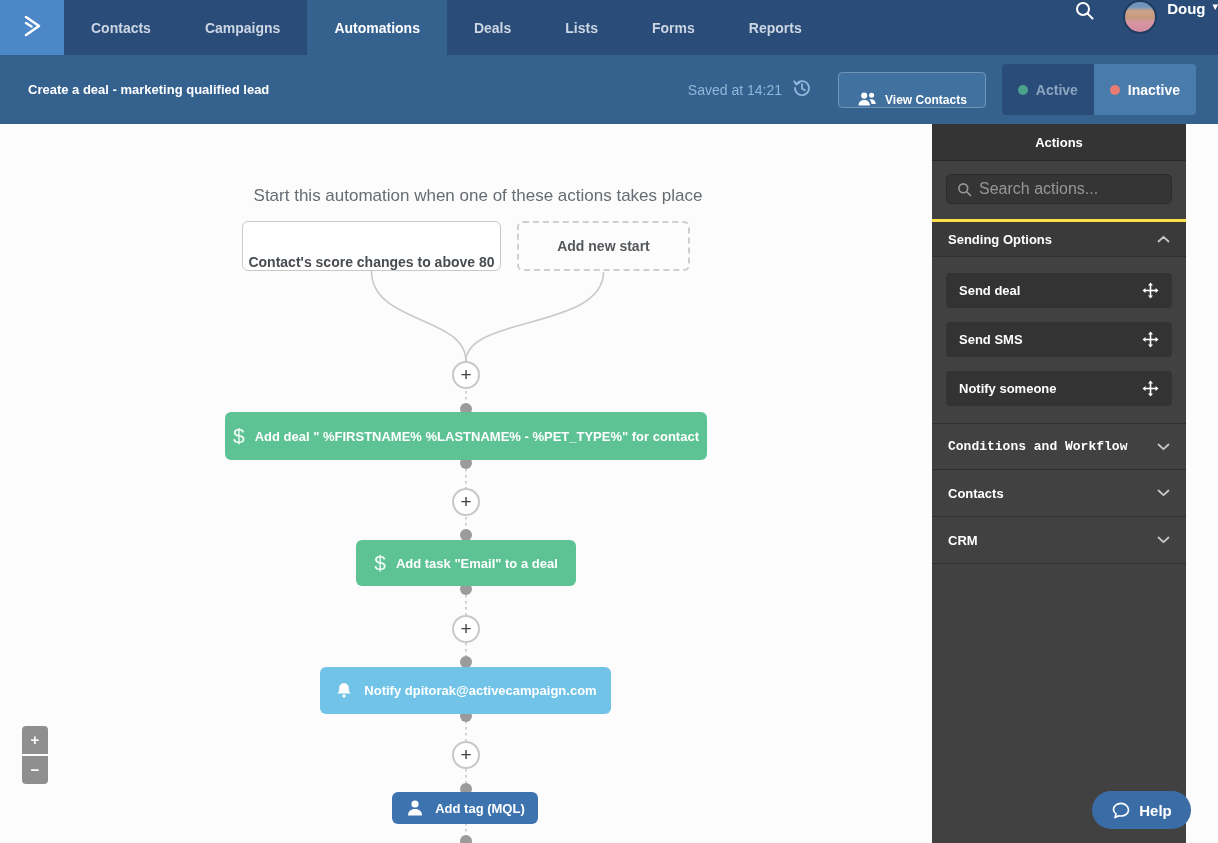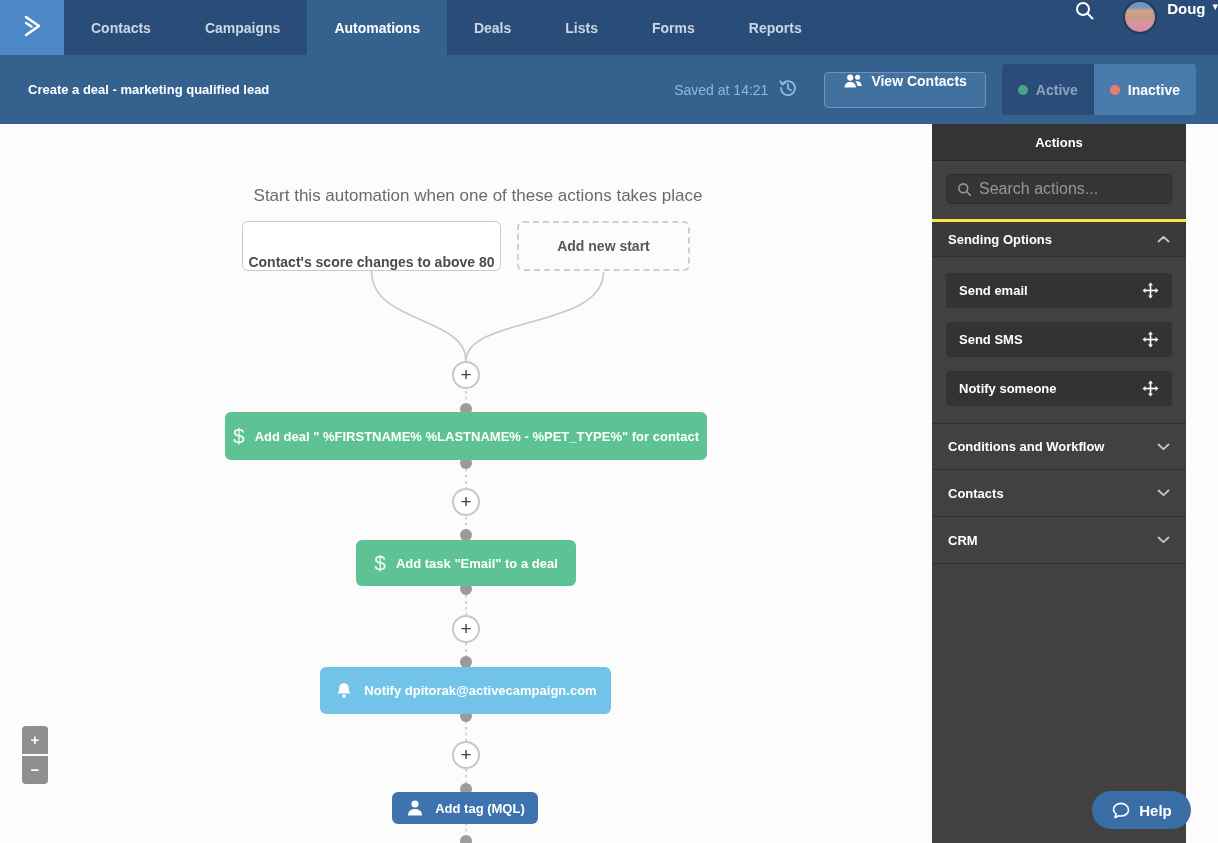--- a/index.html
+++ b/index.html
@@ -21,21 +21,21 @@
   .user-name { color:#ffffff; font-size:15px; font-weight:700; margin-right:7px; cursor:pointer; }
   .caret { color:#ffffff; font-size:11px; cursor:pointer; }
 
   
   .pageheader { position:absolute; left:0; top:55px; width:1218px; height:69px; background:#35618f; display:flex; align-items:center; padding:0 22px 0 28px; }
   .page-title { color:#ffffff; font-size:13px; font-weight:700; }
   .header-right { margin-left:auto; display:flex; align-items:center; }
   .saved-status { color:#8fb7d9; font-size:14px; margin-right:10px; }
   .history-btn { margin-right:26px; display:flex; align-items:center; cursor:pointer; }
   .view-contacts-btn { height:36px; background:#40719f; border:1px solid #6e94b8; border-radius:4px; color:#fff;
-            font-size:14px; font-weight:700; display:flex; align-items:flex-start; padding:0 18px; margin-right:16px; cursor:pointer; font-family:inherit; }
+            font-size:12px; font-weight:700; display:flex; align-items:flex-end; padding:0 18px; margin-right:16px; cursor:pointer; font-family:inherit; }
   .view-contacts-btn svg { margin-right:8px; }
   .toggle { height:51px; border-radius:4px; overflow:hidden; display:flex; }
   .toggle-seg { display:flex; align-items:center; padding:0 16px; font-size:14px; font-weight:700; cursor:pointer; }
   .toggle-seg .dot { width:10px; height:10px; border-radius:50%; margin-right:8px; }
   .toggle-active { background:#2a4c78; color:#8aa4bf; }
   .toggle-inactive { background:#4a7cab; color:#ffffff; }
 
   
   .canvas { position:absolute; left:0; top:124px; width:932px; height:719px; background:#fcfcfc; }
   .canvas svg.wires { position:absolute; left:0; top:0; }
@@ -249,21 +249,21 @@
       <span>Sending Options</span>
       <span class="chev">
         <svg width="13" height="8" viewBox="0 0 13 8" fill="none">
             <path d="M1.5 6.5 L6.5 1.8 L11.5 6.5" stroke="#c7c7c7" stroke-width="1.8" stroke-linecap="round" stroke-linejoin="round"></path>
           </svg>
       </span>
     </div>
 
     <div class="items-wrap">
       <div class="action-item">
-        <span>Send email</span>
+        <span>Send deal</span>
         <span class="drag">
           <svg width="17" height="17" viewBox="0 0 17 17" fill="#ffffff">
             <path d="M8.5 0.5 L11 3.5 H6 Z"></path>
               <path d="M8.5 16.5 L6 13.5 H11 Z"></path>
             <path d="M0.5 8.5 L3.5 6 V11 Z"></path>
               <path d="M16.5 8.5 L13.5 11 V6 Z"></path>
             <rect x="7.7" y="3" width="1.6" height="11"></rect>
               <rect x="3" y="7.7" width="11" height="1.6"></rect>
           </svg>
         </span>
@@ -289,21 +289,21 @@
               <path d="M8.5 16.5 L6 13.5 H11 Z"></path>
             <path d="M0.5 8.5 L3.5 6 V11 Z"></path>
               <path d="M16.5 8.5 L13.5 11 V6 Z"></path>
             <rect x="7.7" y="3" width="1.6" height="11"></rect>
               <rect x="3" y="7.7" width="11" height="1.6"></rect>
           </svg>
         </span>
       </div>
     </div>
 
-    <div class="section-row" style="border-top:1px solid #2f2f2f;">
+    <div class="section-row" style="border-top:1px solid #2f2f2f;font-family:Liberation Mono, monospace;">
       <span>Conditions and Workflow</span>
       <span class="chev">
         <svg width="13" height="8" viewBox="0 0 13 8" fill="none">
             <path d="M1.5 1.5 L6.5 6.2 L11.5 1.5" stroke="#c7c7c7" stroke-width="1.8" stroke-linecap="round" stroke-linejoin="round"></path>
           </svg>
       </span>
     </div>
     <div class="section-row">
       <span>Contacts</span>
       <span class="chev">

